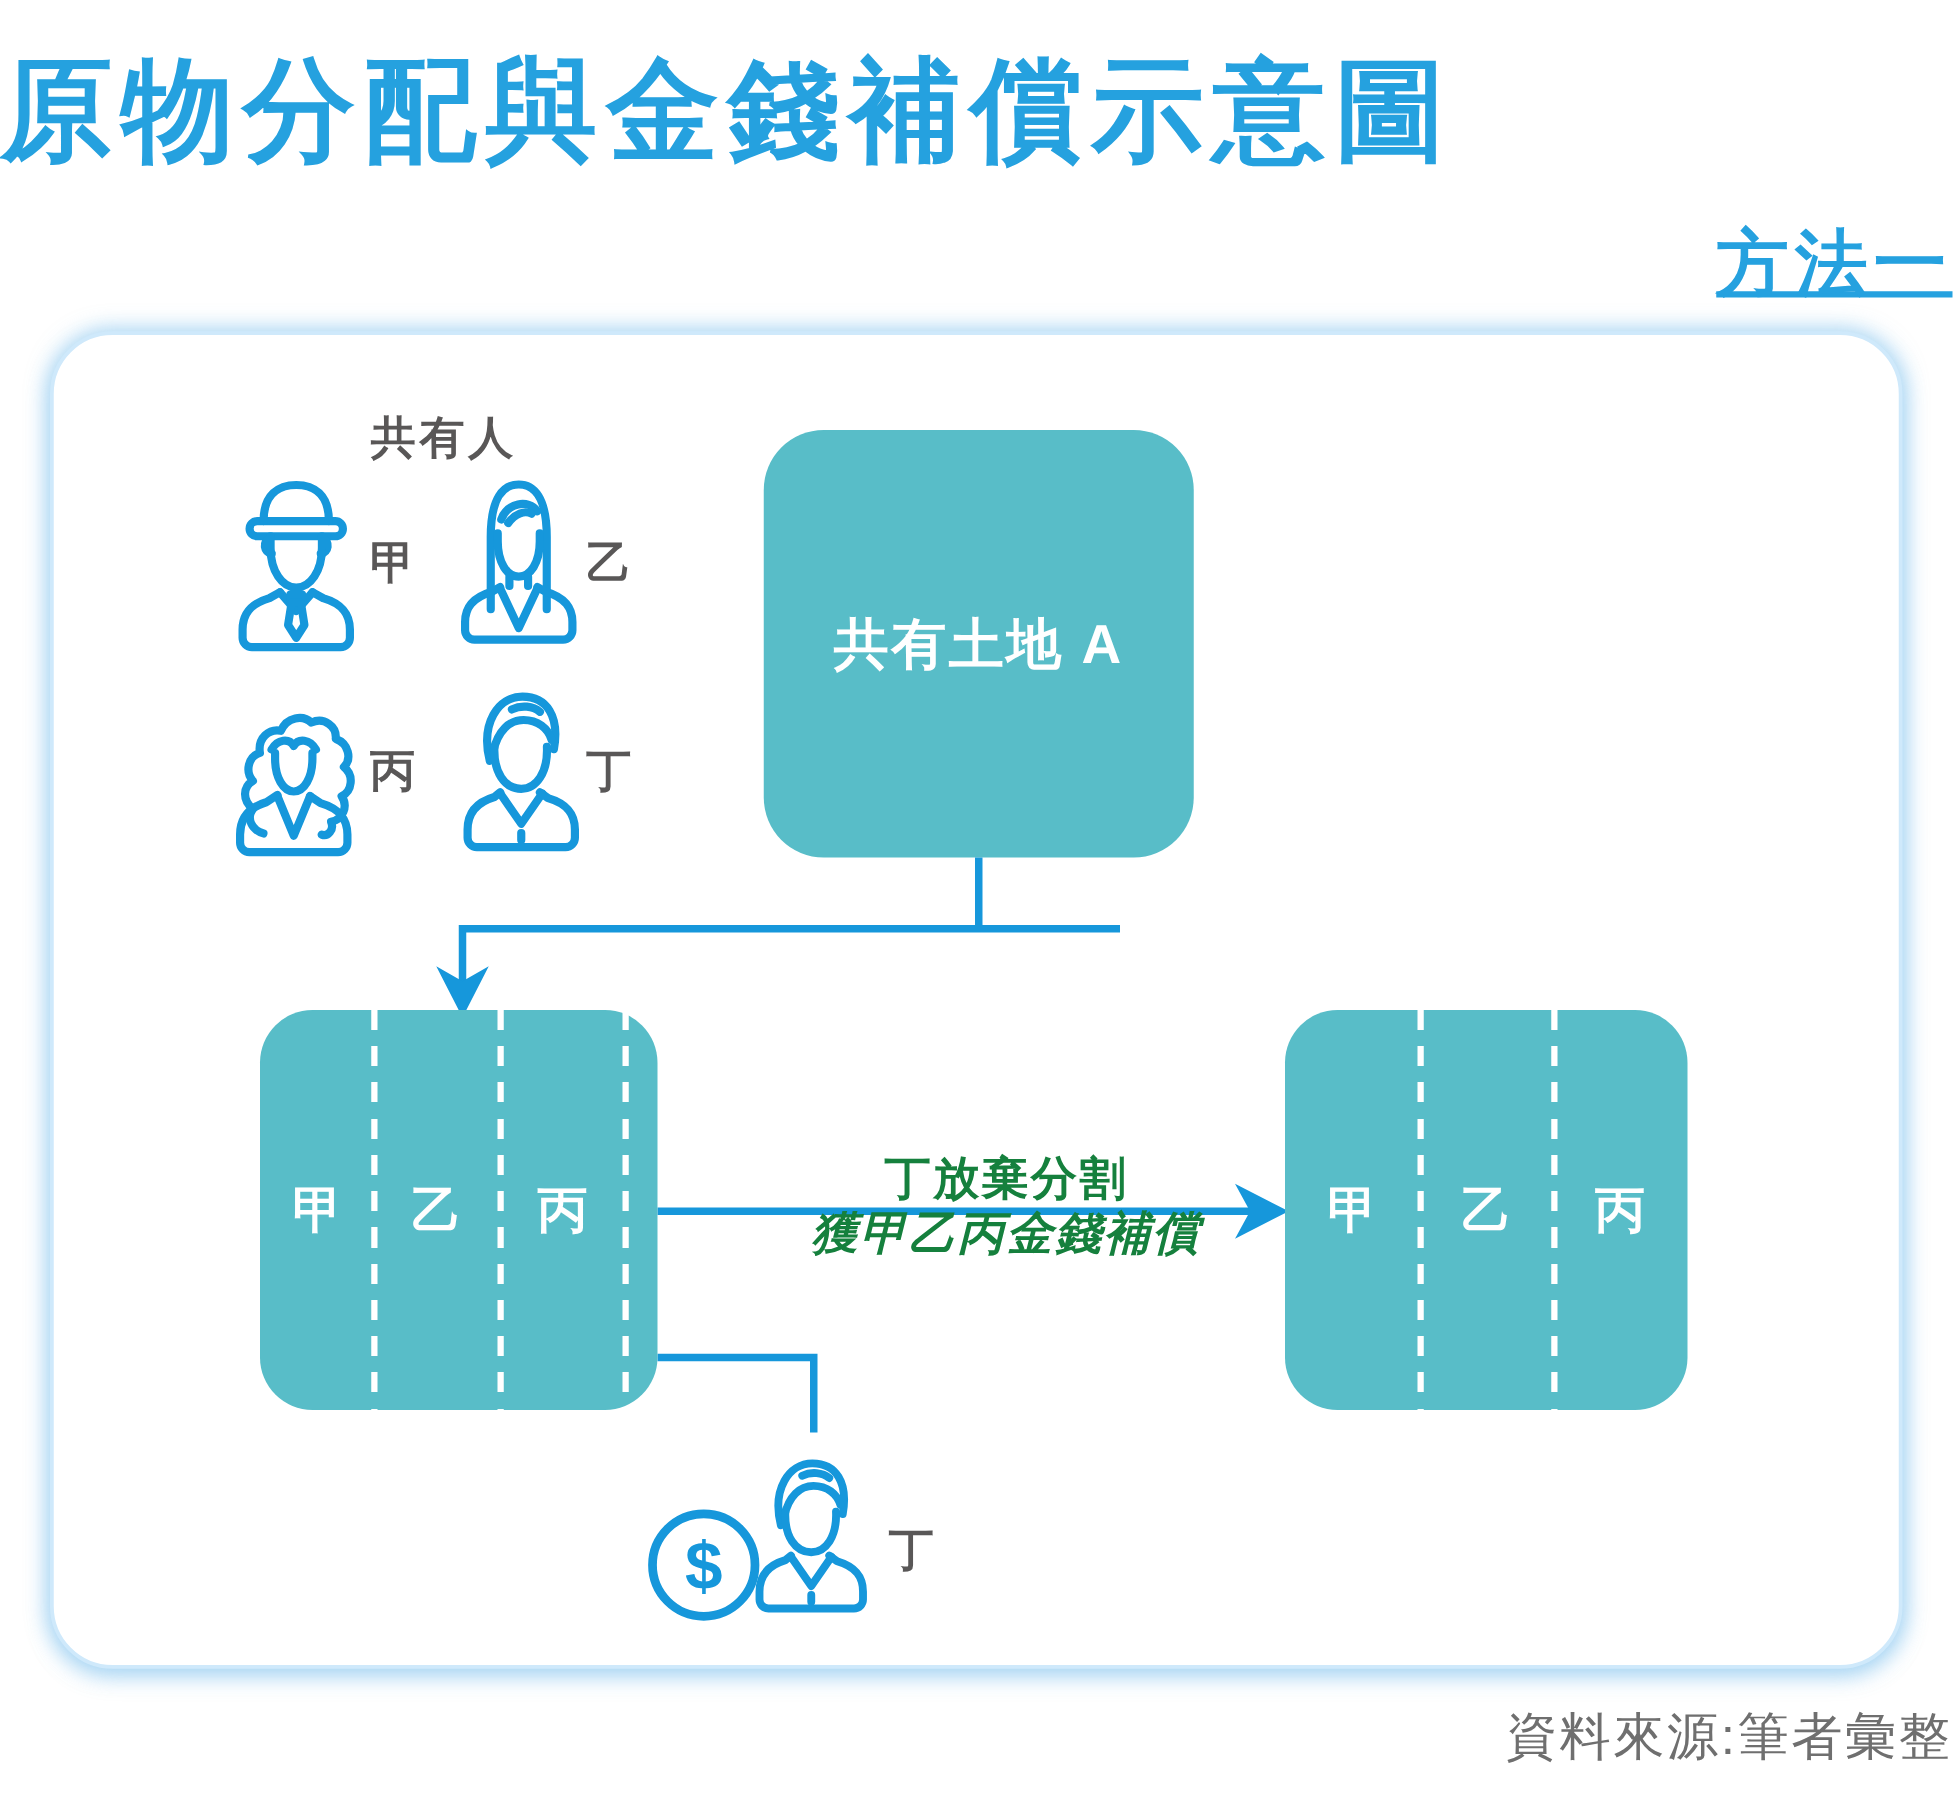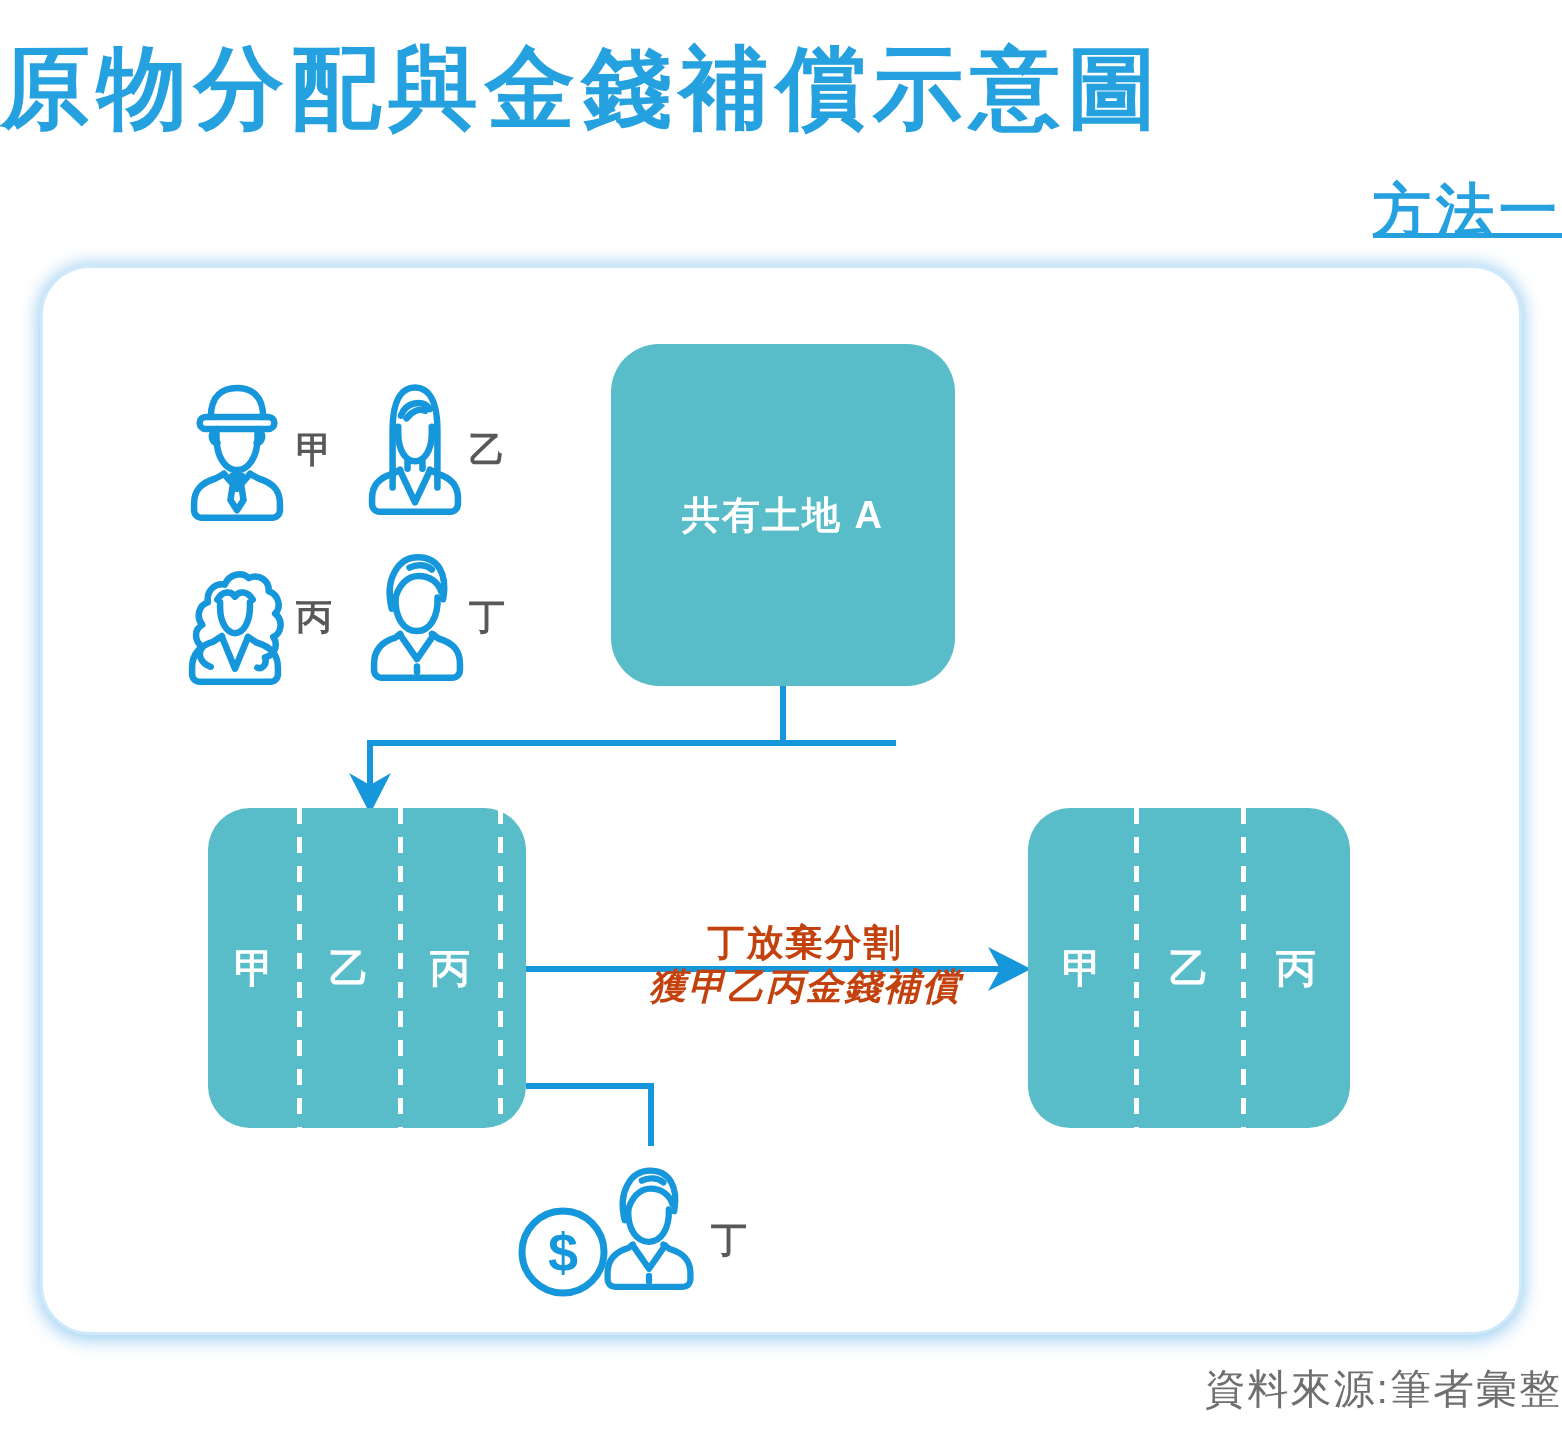--- a/index.html
+++ b/index.html
@@ -32,40 +32,40 @@
   .member-icon{position:absolute;width:112px;height:145px;}
   .member-icon svg{width:100%;height:100%;}
   .member-name{
     position:absolute;font-size:36px;font-weight:bold;color:#595757;
   }
   .land-box{
     position:absolute;left:568px;top:76px;width:344px;height:342px;
     background:#58BDC8;border-radius:48px;
     display:flex;align-items:center;justify-content:center;
   }
-  .land-box span{font-size:38px;font-weight:bold;color:#ffffff;letter-spacing:2px;}
+  .land-box span{font-size:44px;font-weight:bold;color:#ffffff;letter-spacing:2px;}
   .connectors{position:absolute;left:0;top:0;width:1482px;height:1070px;pointer-events:none;}
   .connectors .ln{stroke:#1697DB;stroke-width:6;fill:none;}
   .connectors .hd{fill:#1697DB;stroke:none;}
   .parcel{
     position:absolute;top:540px;height:320px;background:#58BDC8;border-radius:42px;
   }
   .parcel-left{left:165px;width:318px;}
   .parcel-right{left:985px;width:322px;}
   .divider{
     position:absolute;top:0;bottom:0;width:5px;
     background:repeating-linear-gradient(to bottom,#ffffff 0 16px,transparent 16px 29px);
   }
   .parcel-label{
     position:absolute;transform:translate(-50%,-50%);top:160px;
     font-size:40px;font-weight:bold;color:#ffffff;
   }
   .caption{
     position:absolute;left:483px;width:558px;text-align:center;
-    font-size:37px;font-weight:bold;color:#c2410c;letter-spacing:2px;
+    font-size:37px;font-weight:bold;color:#15803d;letter-spacing:2px;
   }
   .caption-top{top:650px;}
   .caption-bottom{top:694px;font-style:italic;}
   .money-icon{position:absolute;left:472px;top:936px;width:96px;height:96px;}
   .person-d-bottom{position:absolute;left:552px;top:880px;width:108px;height:148px;}
   .person-d-bottom svg{width:100%;height:100%;}
   .compensated-name{
     position:absolute;left:668px;top:948px;
     font-size:36px;font-weight:bold;color:#595757;
   }
@@ -76,20 +76,21 @@
   .icon-stroke{stroke:#1697DB;stroke-width:7;fill:none;stroke-linecap:round;stroke-linejoin:round;}
 </style>
 </head>
 <body>
 
 <h1 class="page-title">原物分配與金錢補償示意圖</h1>
 <h2 class="page-subtitle">方法一</h2>
 
 <div class="card">
 
+  <div class="coowners-label">共有人</div>
 
   <div class="member-icon" style="left:138px;top:110px;">
     <svg viewBox="0 0 120 152">
       <g class="icon-stroke">
         <rect x="20" y="40" width="80" height="13" rx="6.5"></rect>
         <path d="M32,40 C32,17 45,9 60,9 C75,9 88,17 88,40"></path>
         <path d="M37,55 c-6,2 -5,12 2,13"></path>
         <path d="M83,55 c6,2 5,12 -2,13"></path>
         <path d="M38,53 v10 c0,20 10,34 22,34 c12,0 22,-14 22,-34 v-10"></path>
         <path d="M46,101 L60,117 L74,101"></path>

